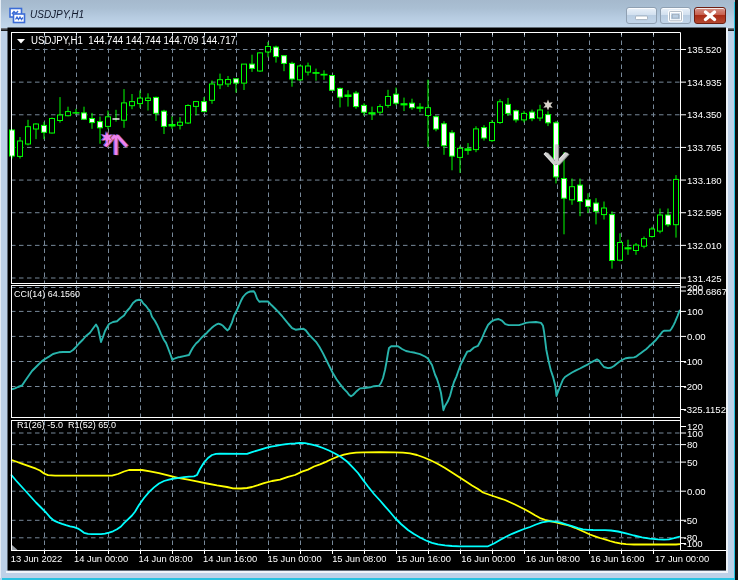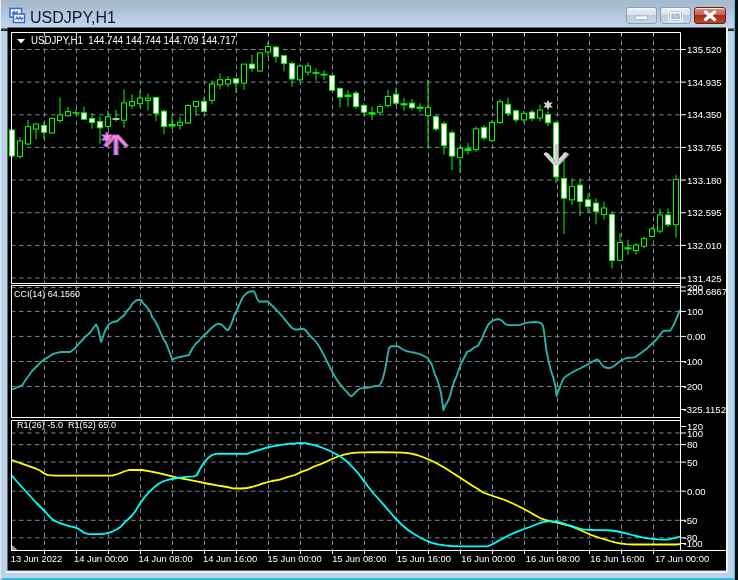--- a/index.html
+++ b/index.html
@@ -1,19 +1,19 @@
 <!DOCTYPE html>
 <html><head><meta charset="utf-8">
 <style>
 html,body{margin:0;padding:0;width:738px;height:580px;overflow:hidden;background:#bdd1e8;}
 *{box-sizing:border-box;font-family:"Liberation Sans",sans-serif;}
 #win{position:absolute;left:0;top:0;width:738px;height:580px;}
 #titlebar{position:absolute;left:0;top:0;width:738px;height:28px;
   background:linear-gradient(180deg,#a5b9cd 0%,#aabfd3 30%,#b6cbe0 60%,#c3d8ec 100%);}
-#title{position:absolute;left:30px;top:9px;font-size:16px;color:#10182c;}
+#title{position:absolute;left:30px;top:9px;font-size:10px;color:#10182c;font-style:italic;}
 .btn{position:absolute;top:7px;width:31px;height:17px;border:1px solid #8fa0b2;border-radius:3px;
   background:linear-gradient(180deg,#e9f1f9 0%,#d2e0ef 45%,#b9cde2 50%,#c2d5e9 100%);
   box-shadow:inset 0 1px 0 rgba(255,255,255,.8);}
 #bmin{left:626px;}#bmax{left:659.5px;}
 #bclose{left:693.5px;width:32px;border:1px solid #6e1f12;border-radius:3px;
   background:linear-gradient(180deg,#d4938a 0%,#c9614f 45%,#aa2c17 50%,#b44931 100%);}
 .cyanR{position:absolute;left:733.5px;top:2px;width:1.8px;height:578px;background:#29c2e1;}
 .blackR{position:absolute;left:735.3px;top:0;width:2.7px;height:580px;background:#0d0d0d;}
 .cyanB{position:absolute;left:1.5px;top:578.2px;width:734px;height:1.8px;background:#29c2e1;}
 .hlL{position:absolute;left:0;top:0;width:1.2px;height:578px;background:#e4ecf5;}

